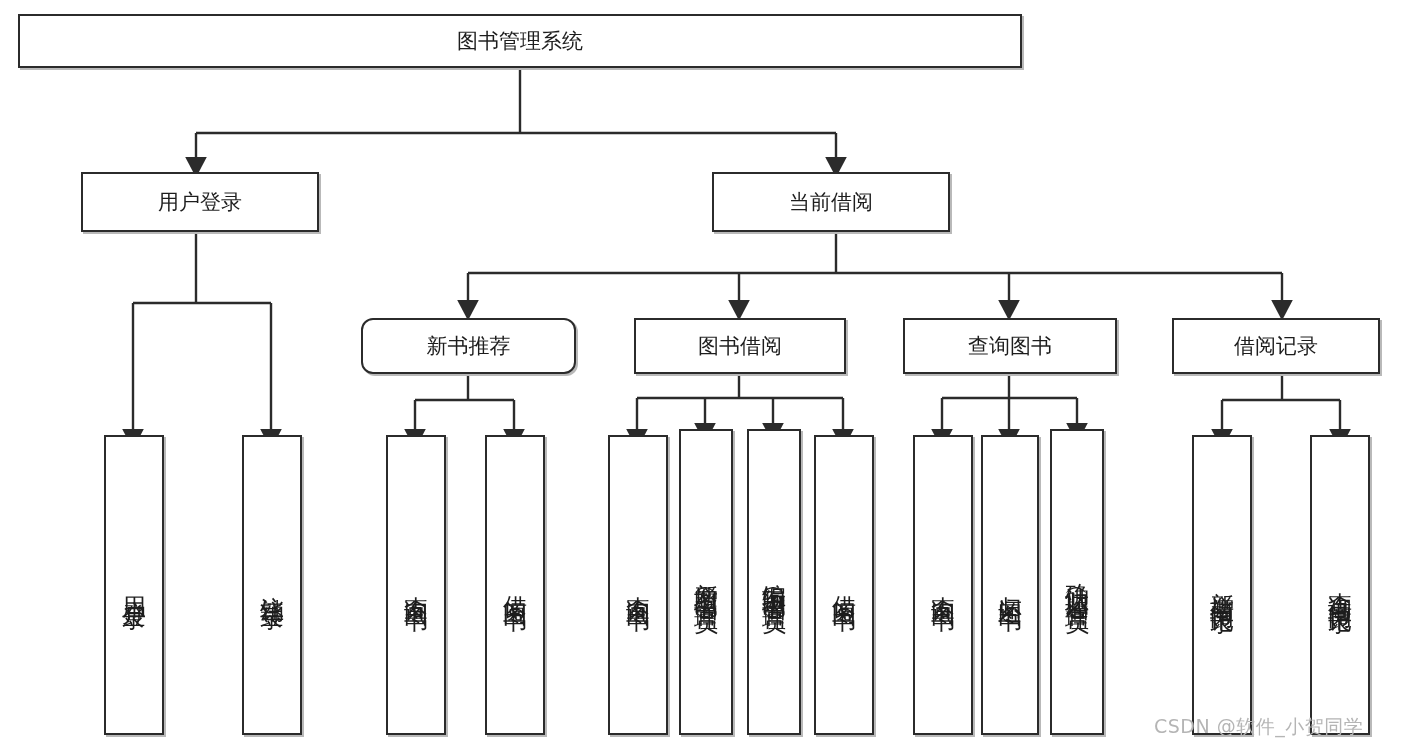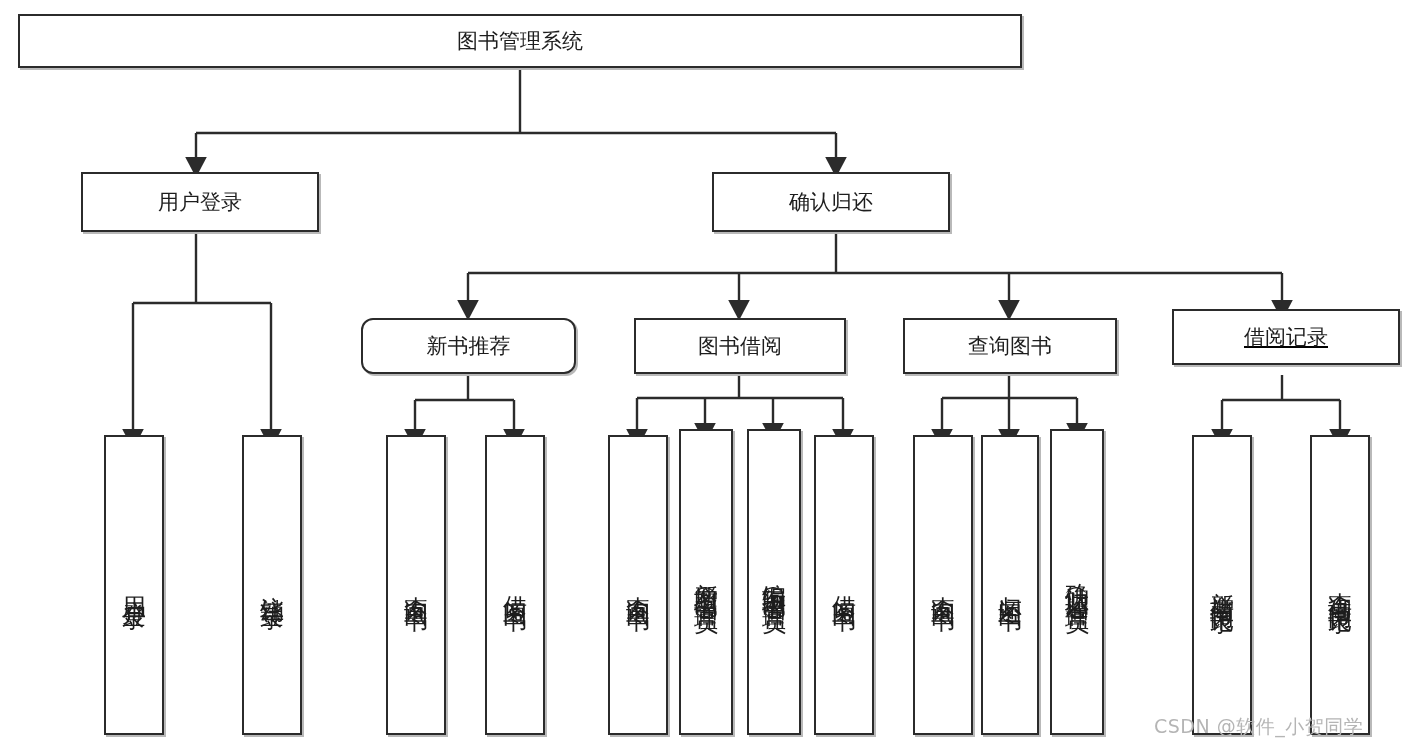--- a/index.html
+++ b/index.html
@@ -117,33 +117,33 @@
   </svg>
 
   <div class="node horiz" style="left:18px;top:14px;width:1004px;height:54px;">
     <span class="lbl">图书管理系统</span>
   </div>
 
   <div class="node horiz" style="left:81px;top:172px;width:238px;height:60px;">
     <span class="lbl">用户登录</span>
   </div>
   <div class="node horiz" style="left:712px;top:172px;width:238px;height:60px;">
-    <span class="lbl">确认归还</span>
+    <span class="lbl">当前借阅</span>
   </div>
 
   <div class="node horiz" style="left:361px;top:318px;width:215px;height:56px;border-radius:12px;">
     <span class="lbl">新书推荐</span>
   </div>
   <div class="node horiz" style="left:634px;top:318px;width:212px;height:56px;align-items:center;">
     <span class="lbl">图书借阅</span>
   </div>
   <div class="node horiz" style="left:903px;top:318px;width:214px;height:56px;">
     <span class="lbl">查询图书</span>
   </div>
-  <div class="node horiz" style="left:1172px;top:309px;width:228px;height:56px;text-decoration:underline;">
+  <div class="node horiz" style="left:1172px;top:318px;width:208px;height:56px;">
     <span class="lbl">借阅记录</span>
   </div>
 
   <div class="node vert" style="left:104px;top:435px;width:60px;height:300px;">
     <span class="lbl">用户登录</span>
   </div>
   <div class="node vert" style="left:242px;top:435px;width:60px;height:300px;">
     <span class="lbl">注销登录</span>
   </div>
 

